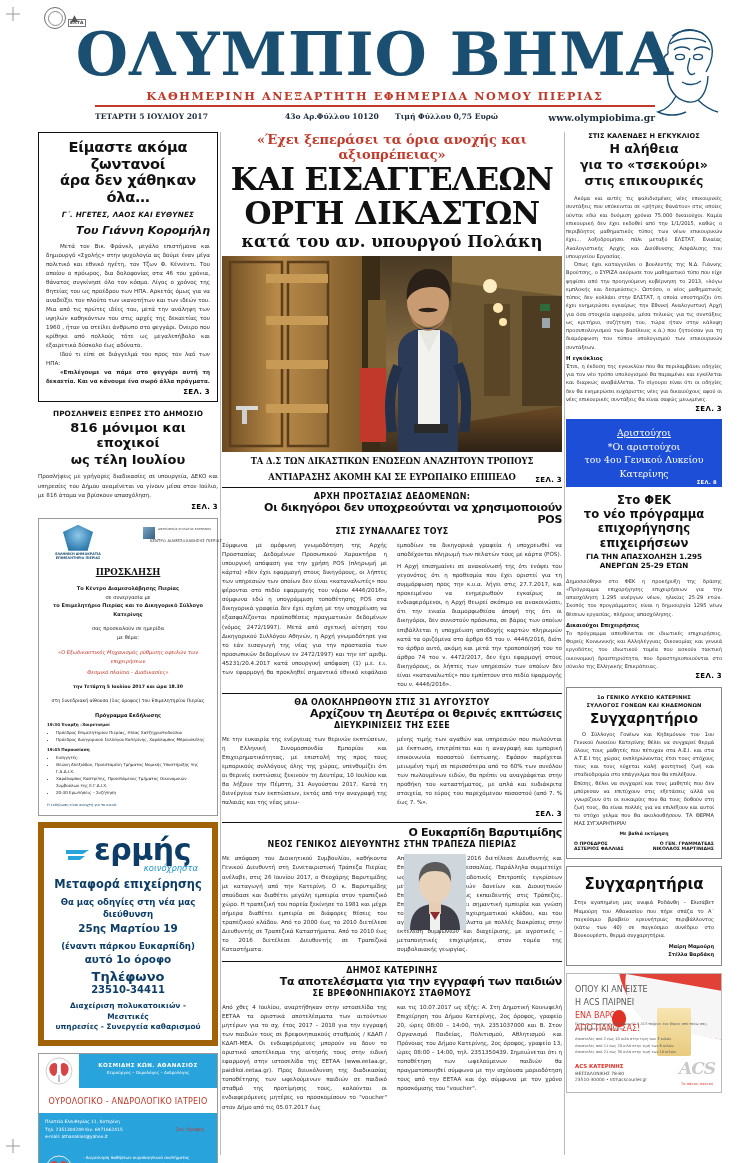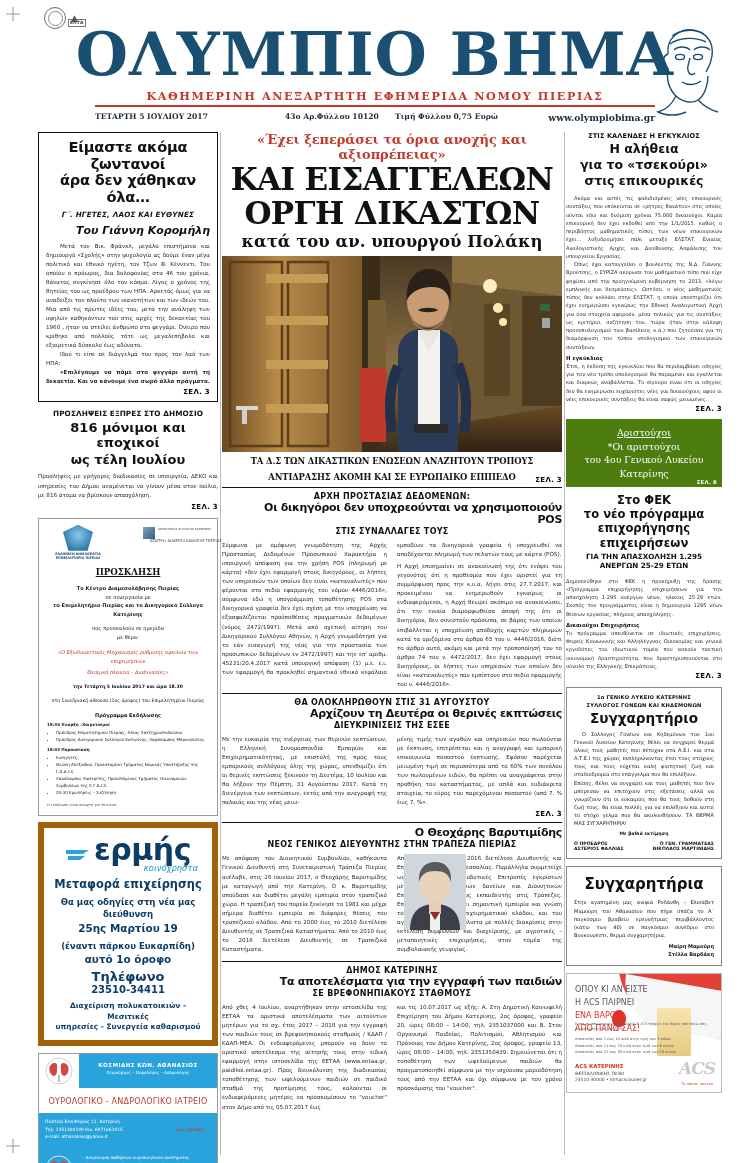--- a/index.html
+++ b/index.html
@@ -107,21 +107,21 @@
   .sec-head{font-size:11px;font-weight:bold;text-align:right;line-height:1.1;margin-top:1px;letter-spacing:-.3px;padding-left:36px;}
   .sec-sub{font-size:8px;font-weight:bold;text-align:center;letter-spacing:.3px;margin-top:1px;}
   .two-col{column-count:2;column-gap:10px;margin-top:5px;}
   .two-col p{margin:0 0 3px 0;}
 
   
   .r-kick{font-size:6.6px;font-weight:bold;text-align:center;letter-spacing:.1px;}
   .r-head{font-size:12.5px;font-weight:bold;text-align:center;line-height:1.2;margin-top:1px;}
   .r-body{font-size:5.1px;line-height:1.62;text-align:justify;color:#2a2a2a;}
   .r-sub{font-weight:bold;font-size:5.4px;margin:4px 0 1px;}
-  .blue-box{background:#4d7c0f;color:#fff;padding:7px 6px 6px;position:relative;margin:6px 0 0;}
+  .blue-box{background:#1d4ed8;color:#fff;padding:7px 6px 6px;position:relative;margin:6px 0 0;}
   .blue-box .l{font-family:"DejaVu Serif","Liberation Serif",serif;font-size:9.4px;text-align:center;line-height:1.45;text-decoration:underline;}
   .blue-box .l2{font-family:"DejaVu Serif","Liberation Serif",serif;font-size:9.4px;text-align:center;line-height:1.45;}
   .blue-box .sel{position:absolute;right:5px;bottom:2px;color:#fff;font-size:5.2px;}
   .r-h2{font-size:11.6px;font-weight:bold;text-align:center;line-height:1.24;margin-top:6px;}
   .r-h2s{font-size:7.2px;font-weight:bold;text-align:center;line-height:1.3;margin-top:2px;}
   .cong{border:1px solid #888;padding:6px 7px 7px;margin-top:7px;}
   .cong-k{font-size:5.2px;font-weight:bold;text-align:center;line-height:1.4;letter-spacing:.2px;}
   .cong-h{font-size:13.6px;font-weight:bold;text-align:center;margin:1px 0 4px;}
   .cong-b{font-size:5.1px;line-height:1.6;text-align:justify;color:#222;}
   .sig{display:flex;justify-content:space-between;font-size:4.6px;font-weight:bold;margin-top:5px;}
@@ -444,21 +444,21 @@
         <div class="two-col">
           <p class="body-txt">Με την ευκαιρία της ενέργειας των θερινών εκπτώσεων, η Ελληνική Συνομοσπονδία Εμπορίου και Επιχειρηματικότητας, με επιστολή της προς τους εμπορικούς συλλόγους όλης της χώρας, υπενθυμίζει ότι οι θερινές εκπτώσεις ξεκινούν τη Δευτέρα, 10 Ιουλίου και θα λήξουν την Πέμπτη, 31 Αυγούστου 2017. Κατά τη διενέργεια των εκπτώσεων, εκτός από την αναγραφή της παλαιάς και της νέας μειω-</p>
           <p class="body-txt">μένης τιμής των αγαθών και υπηρεσιών που πωλούνται με έκπτωση, επιτρέπεται και η αναγραφή και εμπορική επικοινωνία ποσοστού έκπτωσης. Εφόσον παρέχεται μειωμένη τιμή σε περισσότερα από το 60% των συνόλου των πωλουμένων ειδών, θα πρέπει να αναγράφεται στην προθήκη του καταστήματος, με απλά και ευδιάκριτα στοιχεία, το εύρος του παρεχόμενου ποσοστού (από 7. % έως 7. %».</p>
         </div>
         <div class="sel">ΣΕΛ. 3</div>
       </div>
 
       <div class="hr-blk"></div>
 
       <div>
-        <div class="sec-head">Ο Θεοχάρης Βαρυτιμίδης</div>
+        <div class="sec-head">Ο Ευκαρπίδη Βαρυτιμίδης</div>
         <div class="sec-sub">ΝΕΟΣ ΓΕΝΙΚΟΣ ΔΙΕΥΘΥΝΤΗΣ ΣΤΗΝ ΤΡΑΠΕΖΑ ΠΙΕΡΙΑΣ</div>
         <div style="position:relative;margin-top:5px;">
           <div style="position:absolute;right:96px;top:0;width:62px;height:76px;">
             <svg viewBox="0 0 62 76" width="62" height="76">
               <rect width="62" height="76" fill="#cfd6dc"></rect>
               <path d="M6 76 C6 56 18 50 31 50 C44 50 56 56 56 76 Z" fill="#3e3e48"></path>
               <rect x="25" y="48" width="12" height="12" fill="#e6cdb4"></rect>
               <ellipse cx="31" cy="30" rx="16" ry="19" fill="#e9d2ba"></ellipse>
               <path d="M15 28 C14 12 24 8 31 8 C40 8 48 13 47 28 C45 20 40 17 31 17 C23 17 17 20 15 28 Z" fill="#5a5a5a"></path>
               <rect x="26" y="58" width="10" height="18" fill="#f0f0ee"></rect>

